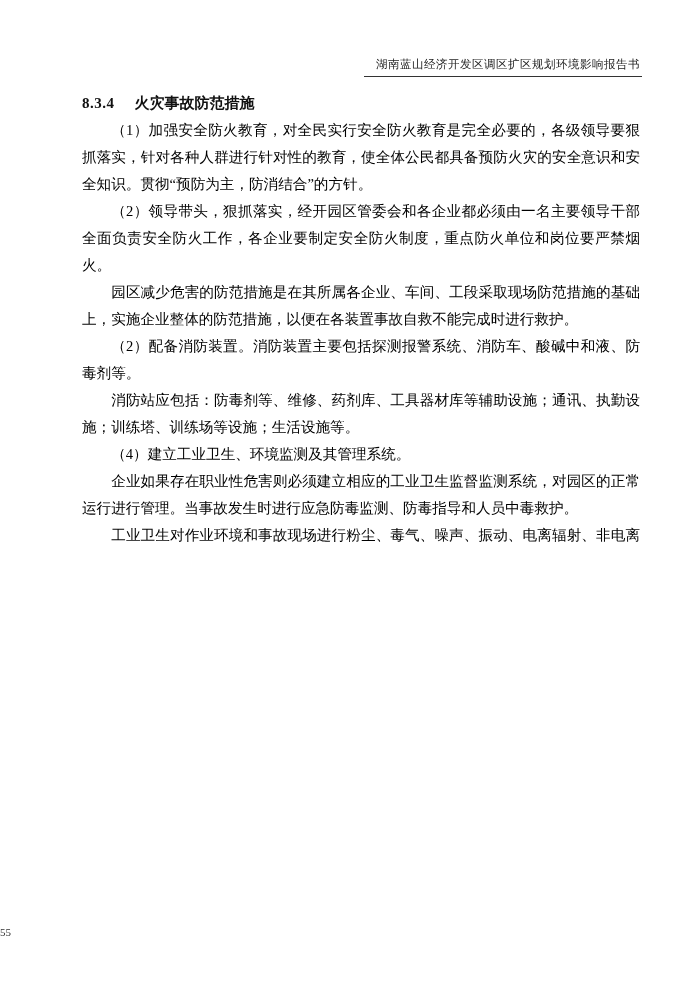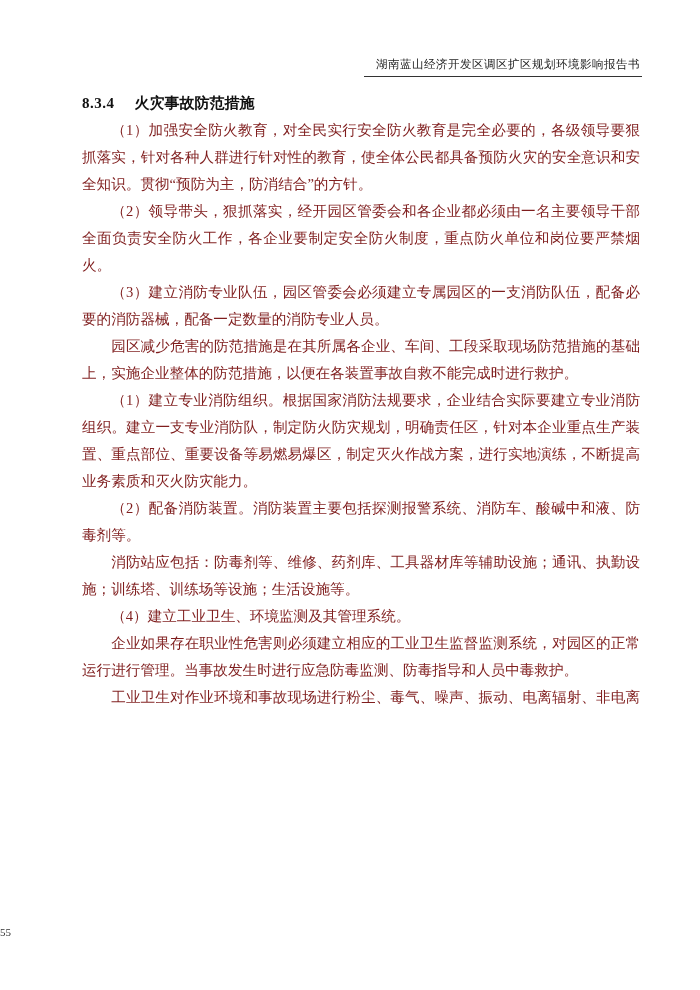--- a/index.html
+++ b/index.html
@@ -44,21 +44,21 @@
     margin-right: 20px;
     letter-spacing: 0.5px;
   }
   .content p {
     margin: 0;
     font-size: 14.6px;
     line-height: 27px;
     text-align: justify;
     text-justify: inter-ideograph;
     text-indent: 2em;
-    color: #7f1d1d;
+    color: #000000;
   }
   .content p.continued {
     text-align-last: justify;
   }
   .footer {
     position: absolute;
     left: 0;
     right: 0;
     bottom: 52px;
     text-align: left;
@@ -75,24 +75,22 @@
     <span>湖南蓝山经济开发区调区扩区规划环境影响报告书</span>
   </div>
 
   <div class="content">
 
     <h2 class="section-heading">
       <span class="sec-num">8.3.4</span><span>火灾事故防范措施</span>
     </h2>
     <p>（1）加强安全防火教育，对全民实行安全防火教育是完全必要的，各级领导要狠抓落实，针对各种人群进行针对性的教育，使全体公民都具备预防火灾的安全意识和安全知识。贯彻“预防为主，防消结合”的方针。</p>
     <p>（2）领导带头，狠抓落实，经开园区管委会和各企业都必须由一名主要领导干部全面负责安全防火工作，各企业要制定安全防火制度，重点防火单位和岗位要严禁烟火。</p>
-    <p>（3）建立消防专业队伍，园区管委会必须建立专属园区的一支消防队伍，配备必要的消防器械，配备一定数量的消防专业人员。</p>
 
     <p>园区减少危害的防范措施是在其所属各企业、车间、工段采取现场防范措施的基础上，实施企业整体的防范措施，以便在各装置事故自救不能完成时进行救护。</p>
-    <p>（1）建立专业消防组织。根据国家消防法规要求，企业结合实际要建立专业消防组织。建立一支专业消防队，制定防火防灾规划，明确责任区，针对本企业重点生产装置、重点部位、重要设备等易燃易爆区，制定灭火作战方案，进行实地演练，不断提高业务素质和灭火防灾能力。</p>
     <p>（2）配备消防装置。消防装置主要包括探测报警系统、消防车、酸碱中和液、防毒剂等。</p>
     <p>消防站应包括：防毒剂等、维修、药剂库、工具器材库等辅助设施；通讯、执勤设施；训练塔、训练场等设施；生活设施等。</p>
     <p>（4）建立工业卫生、环境监测及其管理系统。</p>
     <p>企业如果存在职业性危害则必须建立相应的工业卫生监督监测系统，对园区的正常运行进行管理。当事故发生时进行应急防毒监测、防毒指导和人员中毒救护。</p>
     <p class="continued">工业卫生对作业环境和事故现场进行粉尘、毒气、噪声、振动、电离辐射、非电离</p>
 
   </div>
 
   <div class="footer">
     <span>55</span>

